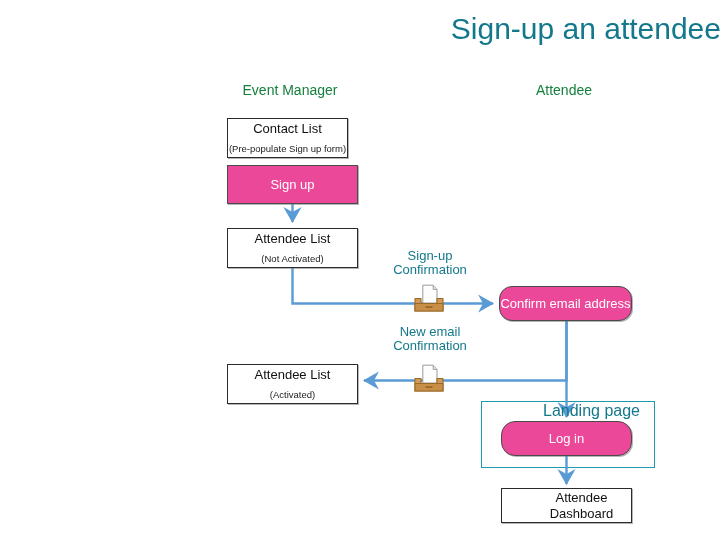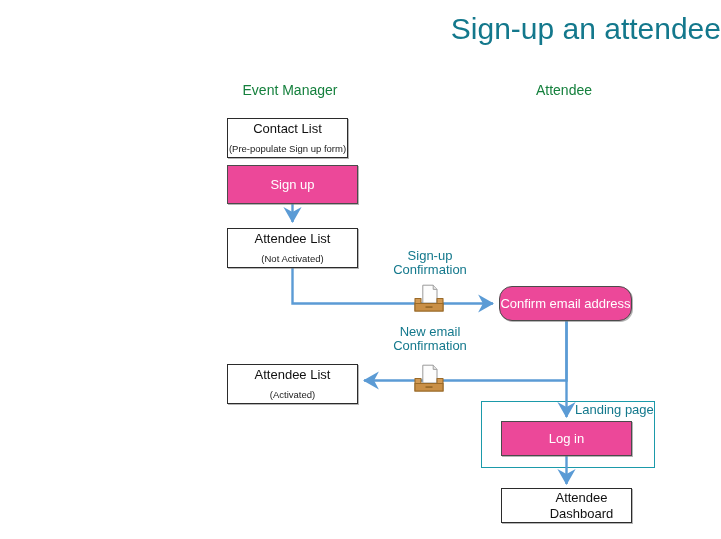--- a/index.html
+++ b/index.html
@@ -77,40 +77,40 @@
     line-height: 12px;
     color: #222222;
     margin-top: 6px;
   }
 
   #node-contact-list     { left: 227px; top: 118px; width: 121px; height: 40px; }
   #node-sign-up          { left: 227px; top: 165px; width: 131px; height: 39px; }
   #node-attendee-list-na { left: 227px; top: 228px; width: 131px; height: 40px; }
   #node-confirm-email    { left: 499px; top: 286px; width: 133px; height: 35px; border-radius: 13px; }
   #node-attendee-list-a  { left: 227px; top: 364px; width: 131px; height: 40px; }
-  #node-login            { left: 501px; top: 421px; width: 131px; height: 35px; }
+  #node-login            { left: 501px; top: 421px; width: 131px; height: 35px; border-radius: 14px; }
   #node-dashboard        { left: 501px; top: 488px; width: 131px; height: 35px; padding-left: 30px; }
 
   
   #group-landing-page {
     position: absolute;
     left: 481px;
     top: 401px;
     width: 174px;
     height: 67px;
     border: 1px solid #1b9aaa;
     background: transparent;
     box-sizing: border-box;
     z-index: 1;
   }
   #label-landing-page {
     position: absolute;
-    left: 575px;
+    left: 543px;
     top: 402px;
-    font-size: 13px;
+    font-size: 16px;
     color: #13788c;
     white-space: nowrap;
     z-index: 4;
   }
 
   
   #wires {
     position: absolute;
     left: 0;
     top: 0;

